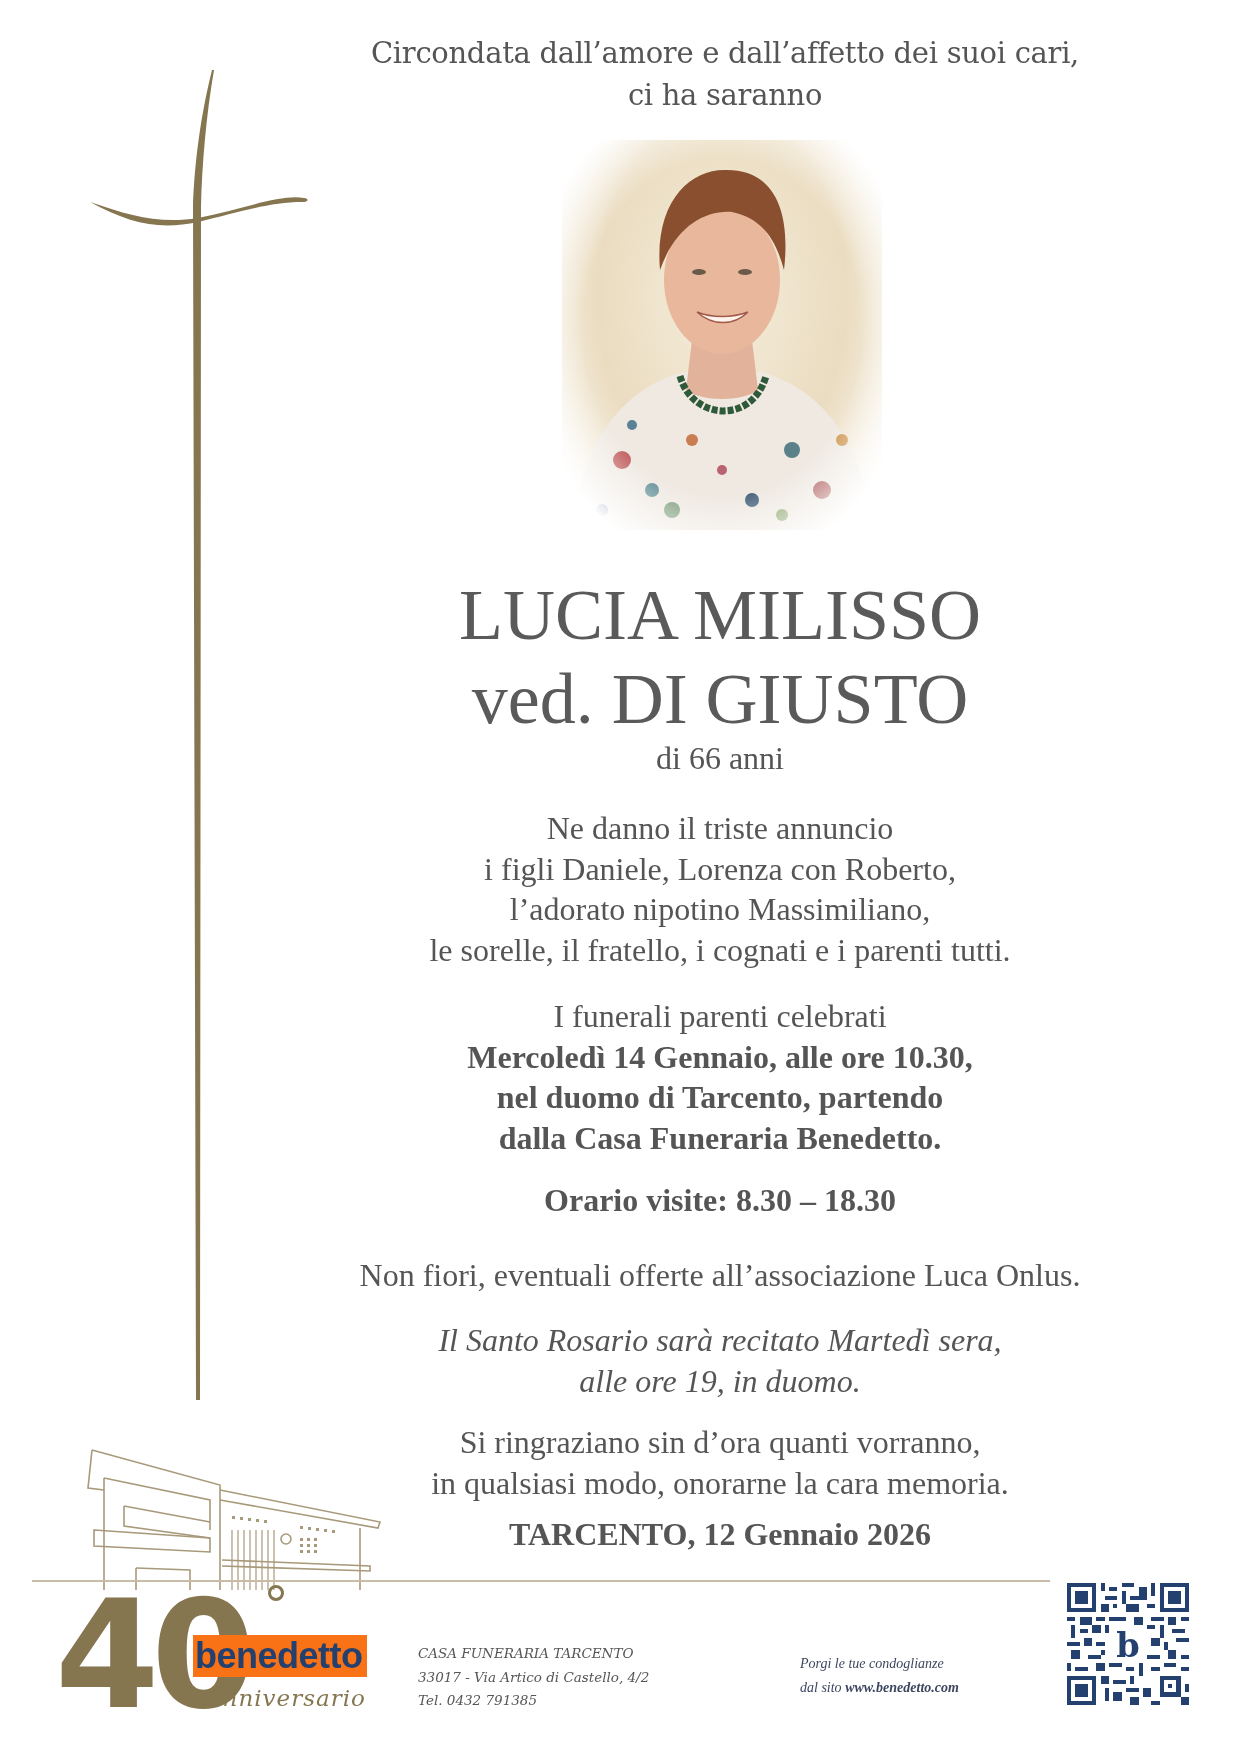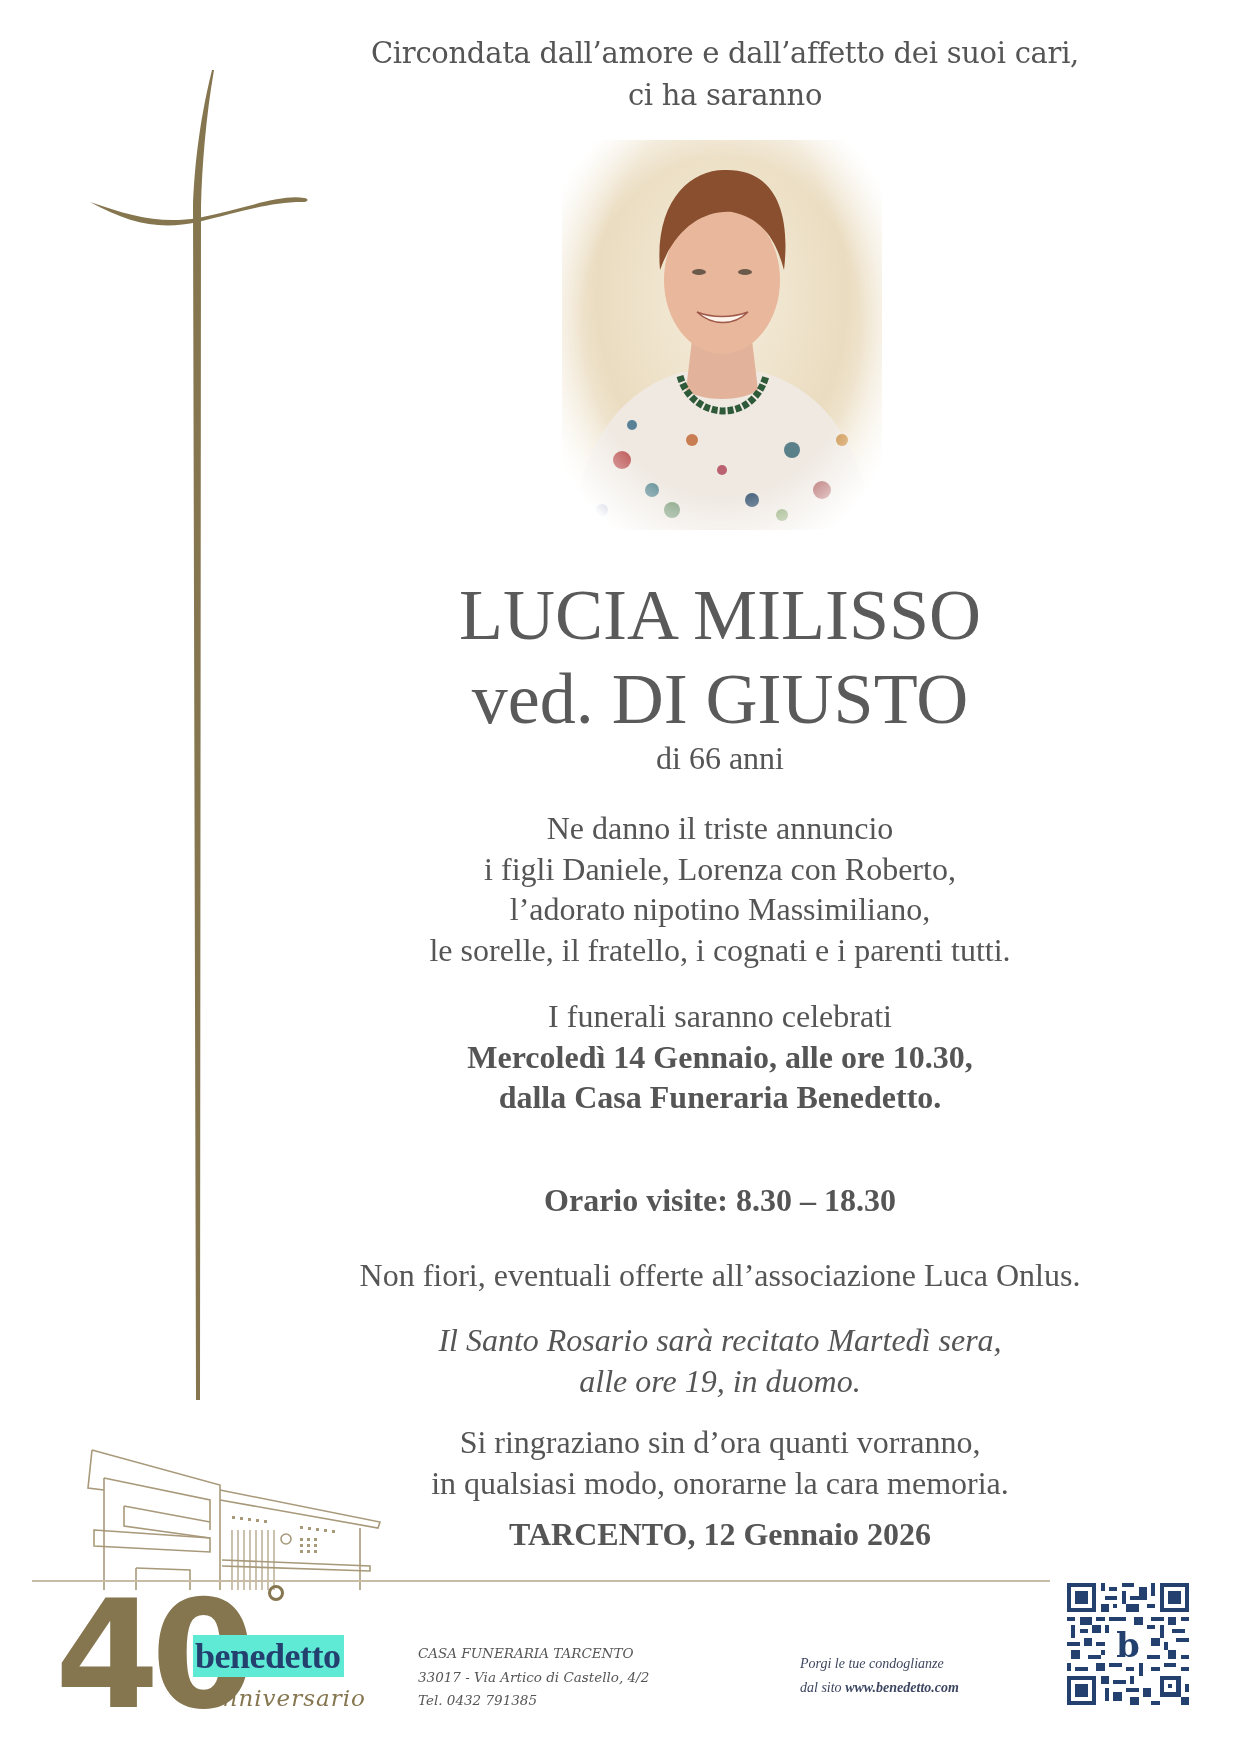--- a/index.html
+++ b/index.html
@@ -31,21 +31,21 @@
     .b6 { top: 1422px; }
     .b7 { top: 1514px; font-weight: bold; }
     .line { white-space: nowrap; }
 
     .divider { left: 32px; top: 1580px; width: 1018px; height: 2px; background: #c8bca6; }
 
     .building { left: 60px; top: 1430px; width: 340px; height: 160px; }
 
     .logo { left: 55px; top: 1585px; width: 340px; height: 160px; }
     .logo-40 { position: absolute; left: 0; top: -10px; font-family: "DejaVu Sans", sans-serif; font-weight: bold; font-size: 150px; color: #85764f; line-height: 160px; letter-spacing: -8px; }
-    .logo-brand { position: absolute; left: 138px; top: 50px; font-family: Liberation Serif, serif; font-weight: bold; font-size: 36px; color: #23406f; letter-spacing: -0.5px; background: #5eead4; padding: 0 4px 0 2px; }
+    .logo-brand { position: absolute; left: 138px; top: 50px; font-family: Liberation Sans, sans-serif; font-weight: bold; font-size: 36px; color: #23406f; letter-spacing: -0.5px; background: #f97316; padding: 0 4px 0 2px; }
     .logo-anniv { position: absolute; left: 150px; top: 100px; font-family: "DejaVu Serif", serif; font-style: italic; font-size: 23px; color: #85764f; letter-spacing: 1px; text-align: right; }
     .logo-deg { position: absolute; left: 213px; top: 0px; width: 10px; height: 10px; border: 3px solid #85764f; border-radius: 50%; }
 
     .address { left: 418px; top: 1642px; font-family: "DejaVu Serif", serif; font-style: italic; font-size: 13.5px; line-height: 23.5px; color: #555; }
     .condolences { left: 800px; top: 1652px; font-family: "Liberation Serif", serif; font-style: italic; font-size: 14px; line-height: 24px; color: #3d4660; }
     .condolences .url { font-weight: bold; }
 
     .qr { left: 1067px; top: 1583px; width: 122px; height: 122px; }
   </style>
 </head>
@@ -103,22 +103,23 @@
 <div class="abs age center">di 66 anni</div>
 
 <div class="abs body-text b1 center">
   <div class="line">Ne danno il triste annuncio</div>
   <div class="line">i figli Daniele, Lorenza con Roberto,</div>
   <div class="line">l’adorato nipotino Massimiliano,</div>
   <div class="line">le sorelle, il fratello, i cognati e i parenti tutti.</div>
 </div>
 
 <div class="abs body-text b2 center">
-  <div class="line">I funerali saranno celebrati</div>
+  <div class="line">I funerali parenti celebrati</div>
   <div class="line bold">Mercoledì 14 Gennaio, alle ore 10.30,</div>
+  <div class="line bold">nel duomo di Tarcento, partendo</div>
   <div class="line bold">dalla Casa Funeraria Benedetto.</div>
 </div>
 
 <div class="abs body-text b3 center line">Orario visite: 8.30 – 18.30</div>
 
 <div class="abs body-text b4 center line">Non fiori, eventuali offerte all’associazione Luca Onlus.</div>
 
 <div class="abs body-text b5 center">
   <div class="line">Il Santo Rosario sarà recitato Martedì sera,</div>
   <div class="line">alle ore 19, in duomo.</div>

